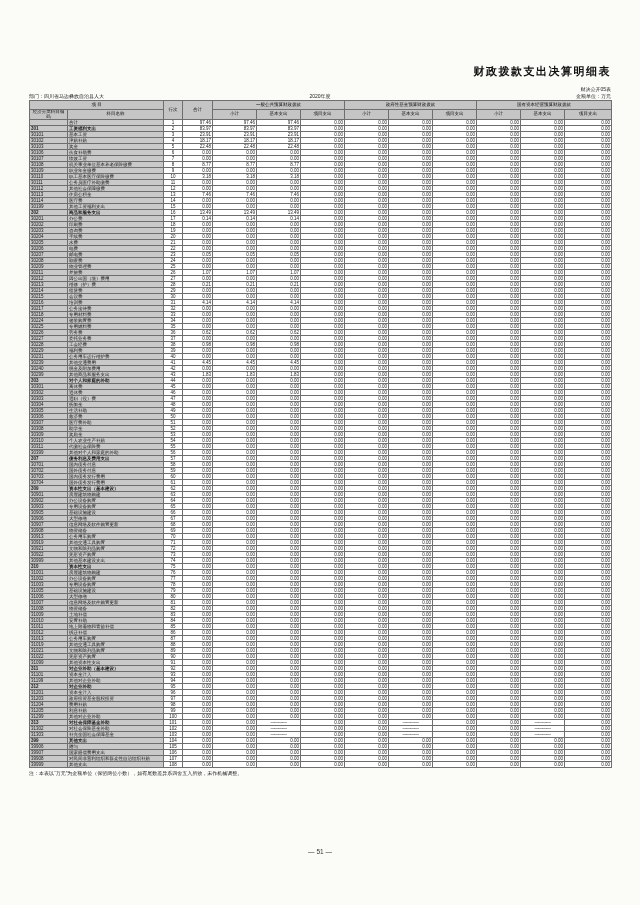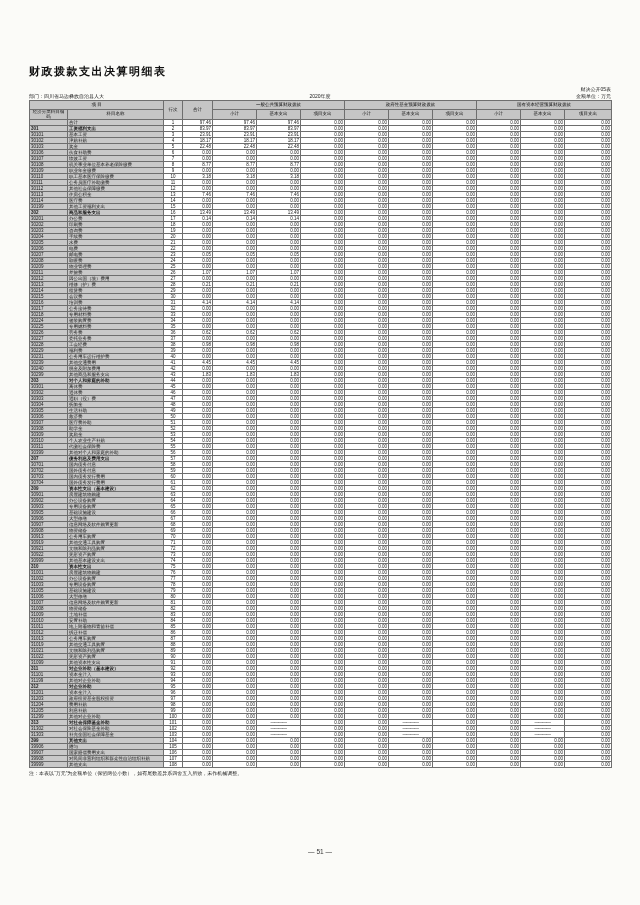--- a/index.html
+++ b/index.html
@@ -4,21 +4,21 @@
 <style>
   * { box-sizing: border-box; }
   html,body { margin:0; padding:0; }
   body {
     width:640px; height:905px; position:relative;
     background:#fbfbf8; color:#1a1a1a;
     font-family:"Liberation Sans", sans-serif;
   }
   .sheet { position:absolute; left:29px; top:64px; width:582px; }
   .title {
-    text-align:left; font-family:"Liberation Serif", serif;
+    text-align:right; font-family:"Liberation Serif", serif;
     font-weight:bold; font-size:11px; letter-spacing:1.5px; color:#111;
   }
   .meta {
     display:flex; justify-content:space-between; align-items:flex-end;
     font-size:5px; line-height:1.3; margin-top:7px; margin-bottom:1px; color:#222;
   }
   .meta-left { width:200px; text-align:left; }
   .meta-center { flex:1; text-align:center; }
   .meta-right { width:200px; text-align:right; }
   table.budget {

